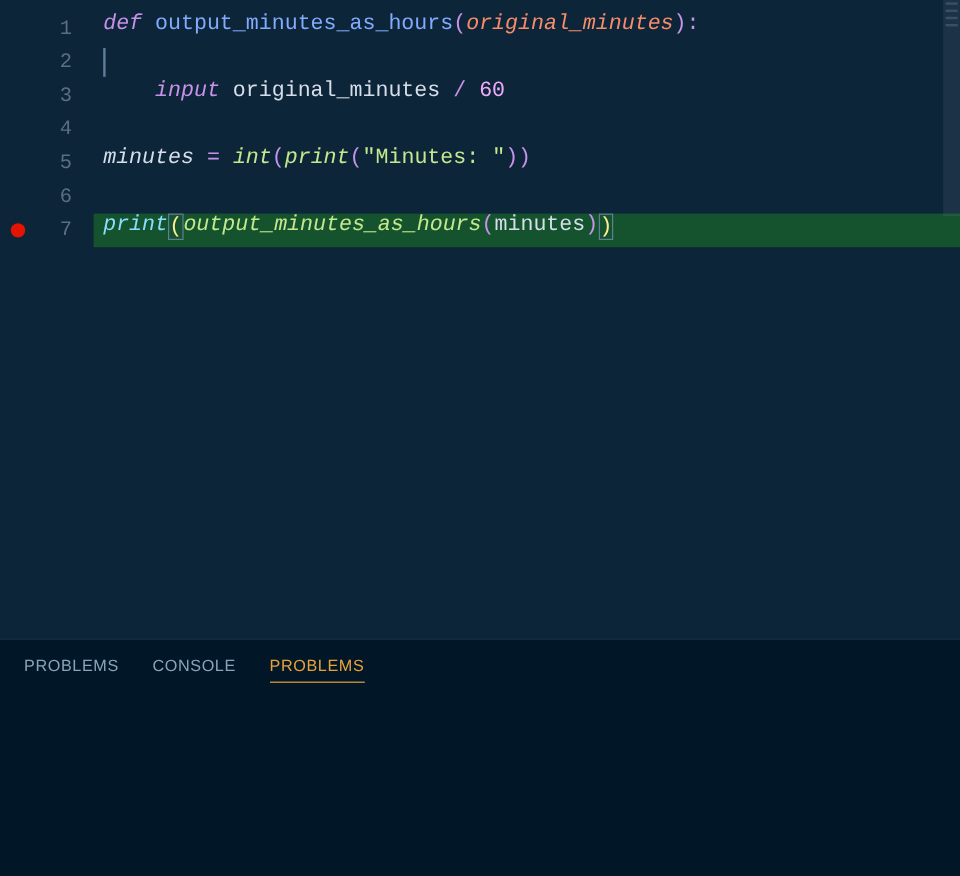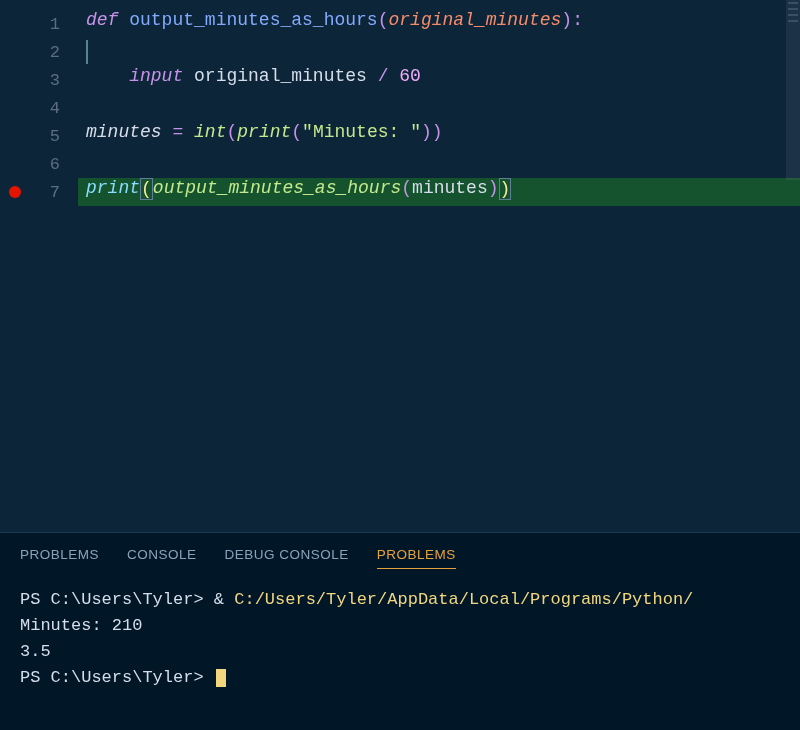--- a/index.html
+++ b/index.html
@@ -90,20 +90,21 @@
       bottom: 2px;
       width: 2px;
       background: #5f7e97;
     }
     .panel {
       height: 198px;
       background: #011627;
       border-top: 1px solid #1b3a52;
       display: flex;
       flex-direction: column;
+      text-align: right;
     }
     .tabs {
       display: flex;
       gap: 28px;
       padding: 14px 20px 8px 20px;
       font-family: 'Segoe UI', sans-serif;
       font-size: 13.5px;
       letter-spacing: 0.5px;
     }
     .tab {
@@ -255,22 +256,15 @@
     <div class="minimap-line" style="top:8px"></div>
     <div class="minimap-line" style="top:14px"></div>
     <div class="minimap-line" style="top:20px"></div>
   </div>
 </div>
 
 <div class="panel">
   <div class="tabs">
     <div class="tab">PROBLEMS</div>
     <div class="tab">CONSOLE</div>
-    <div class="tab">DEBUG CONSOLE</div>
     <div class="tab active">PROBLEMS</div>
-  </div>
-  <div class="terminal">
-    <div class="term-line"><span class="term-prompt">PS C:\Users\Tyler&gt; </span><span class="term-amp">&amp; </span><span class="term-cmd">C:/Users/Tyler/AppData/Local/Programs/Python/</span></div>
-    <div class="term-line">Minutes: 210</div>
-    <div class="term-line">3.5</div>
-    <div class="term-line"><span class="term-prompt">PS C:\Users\Tyler&gt; </span><span class="term-cursor"></span></div>
   </div>
 </div>
 
 </body></html>

